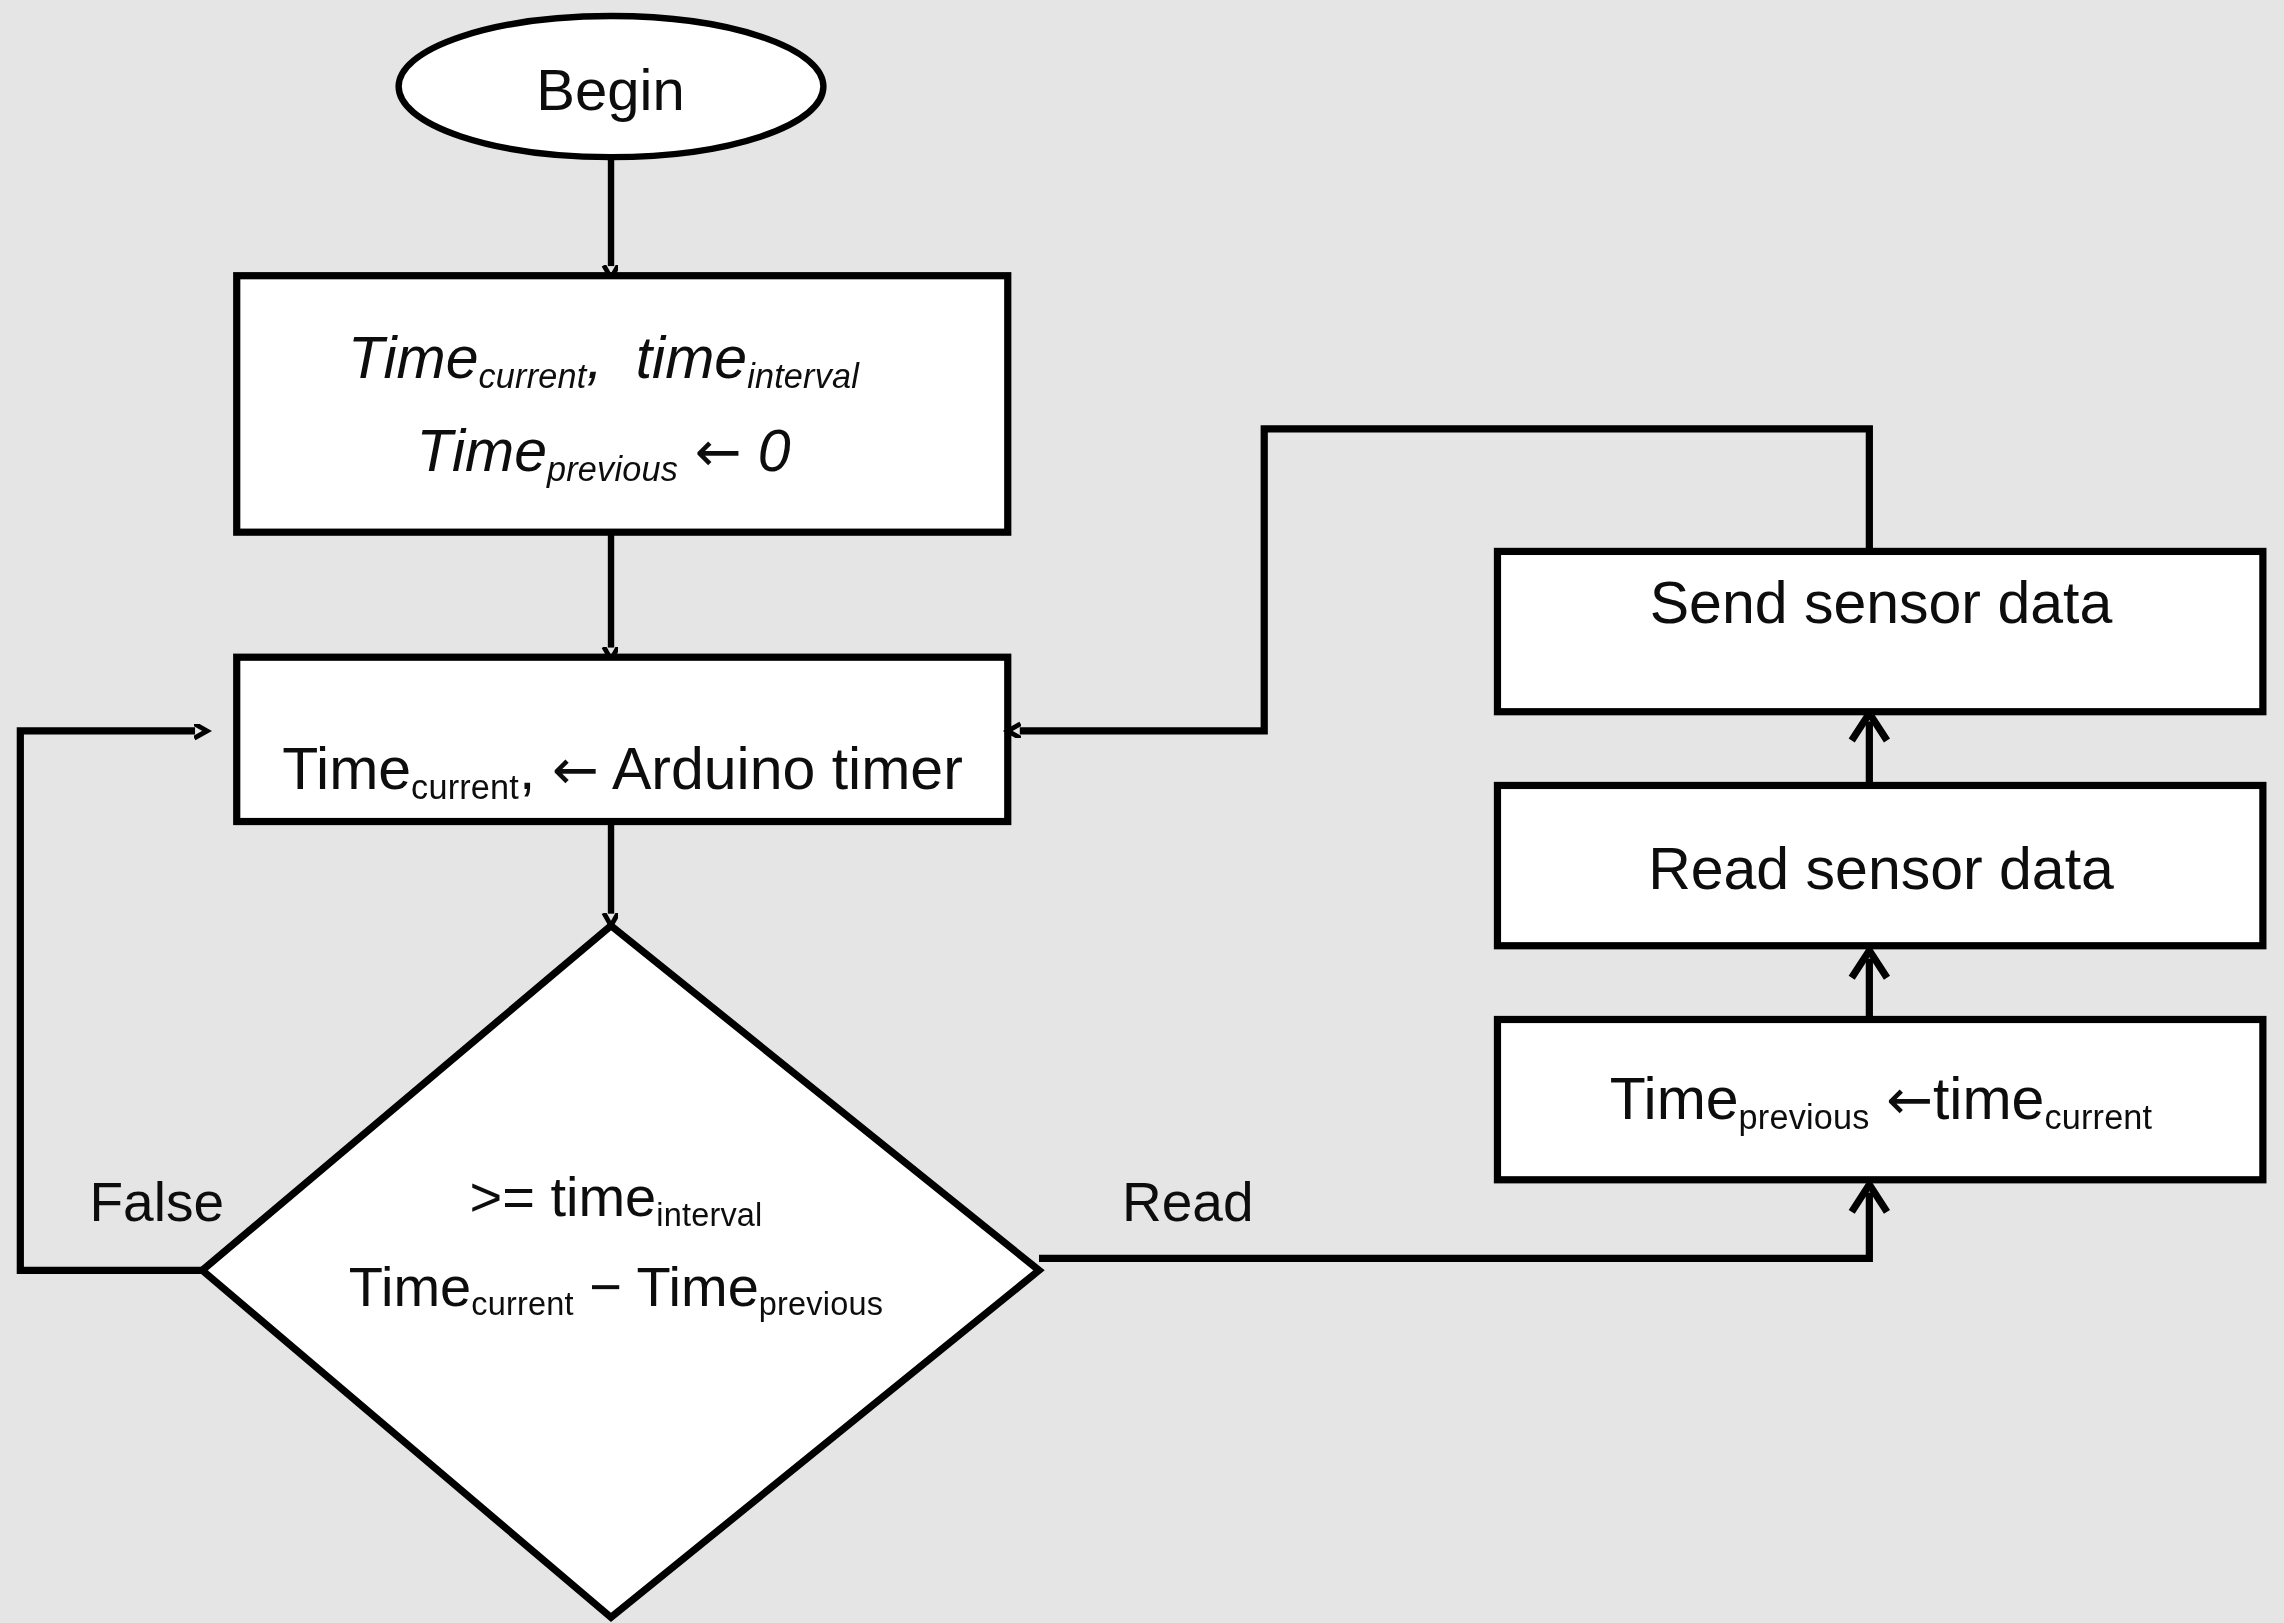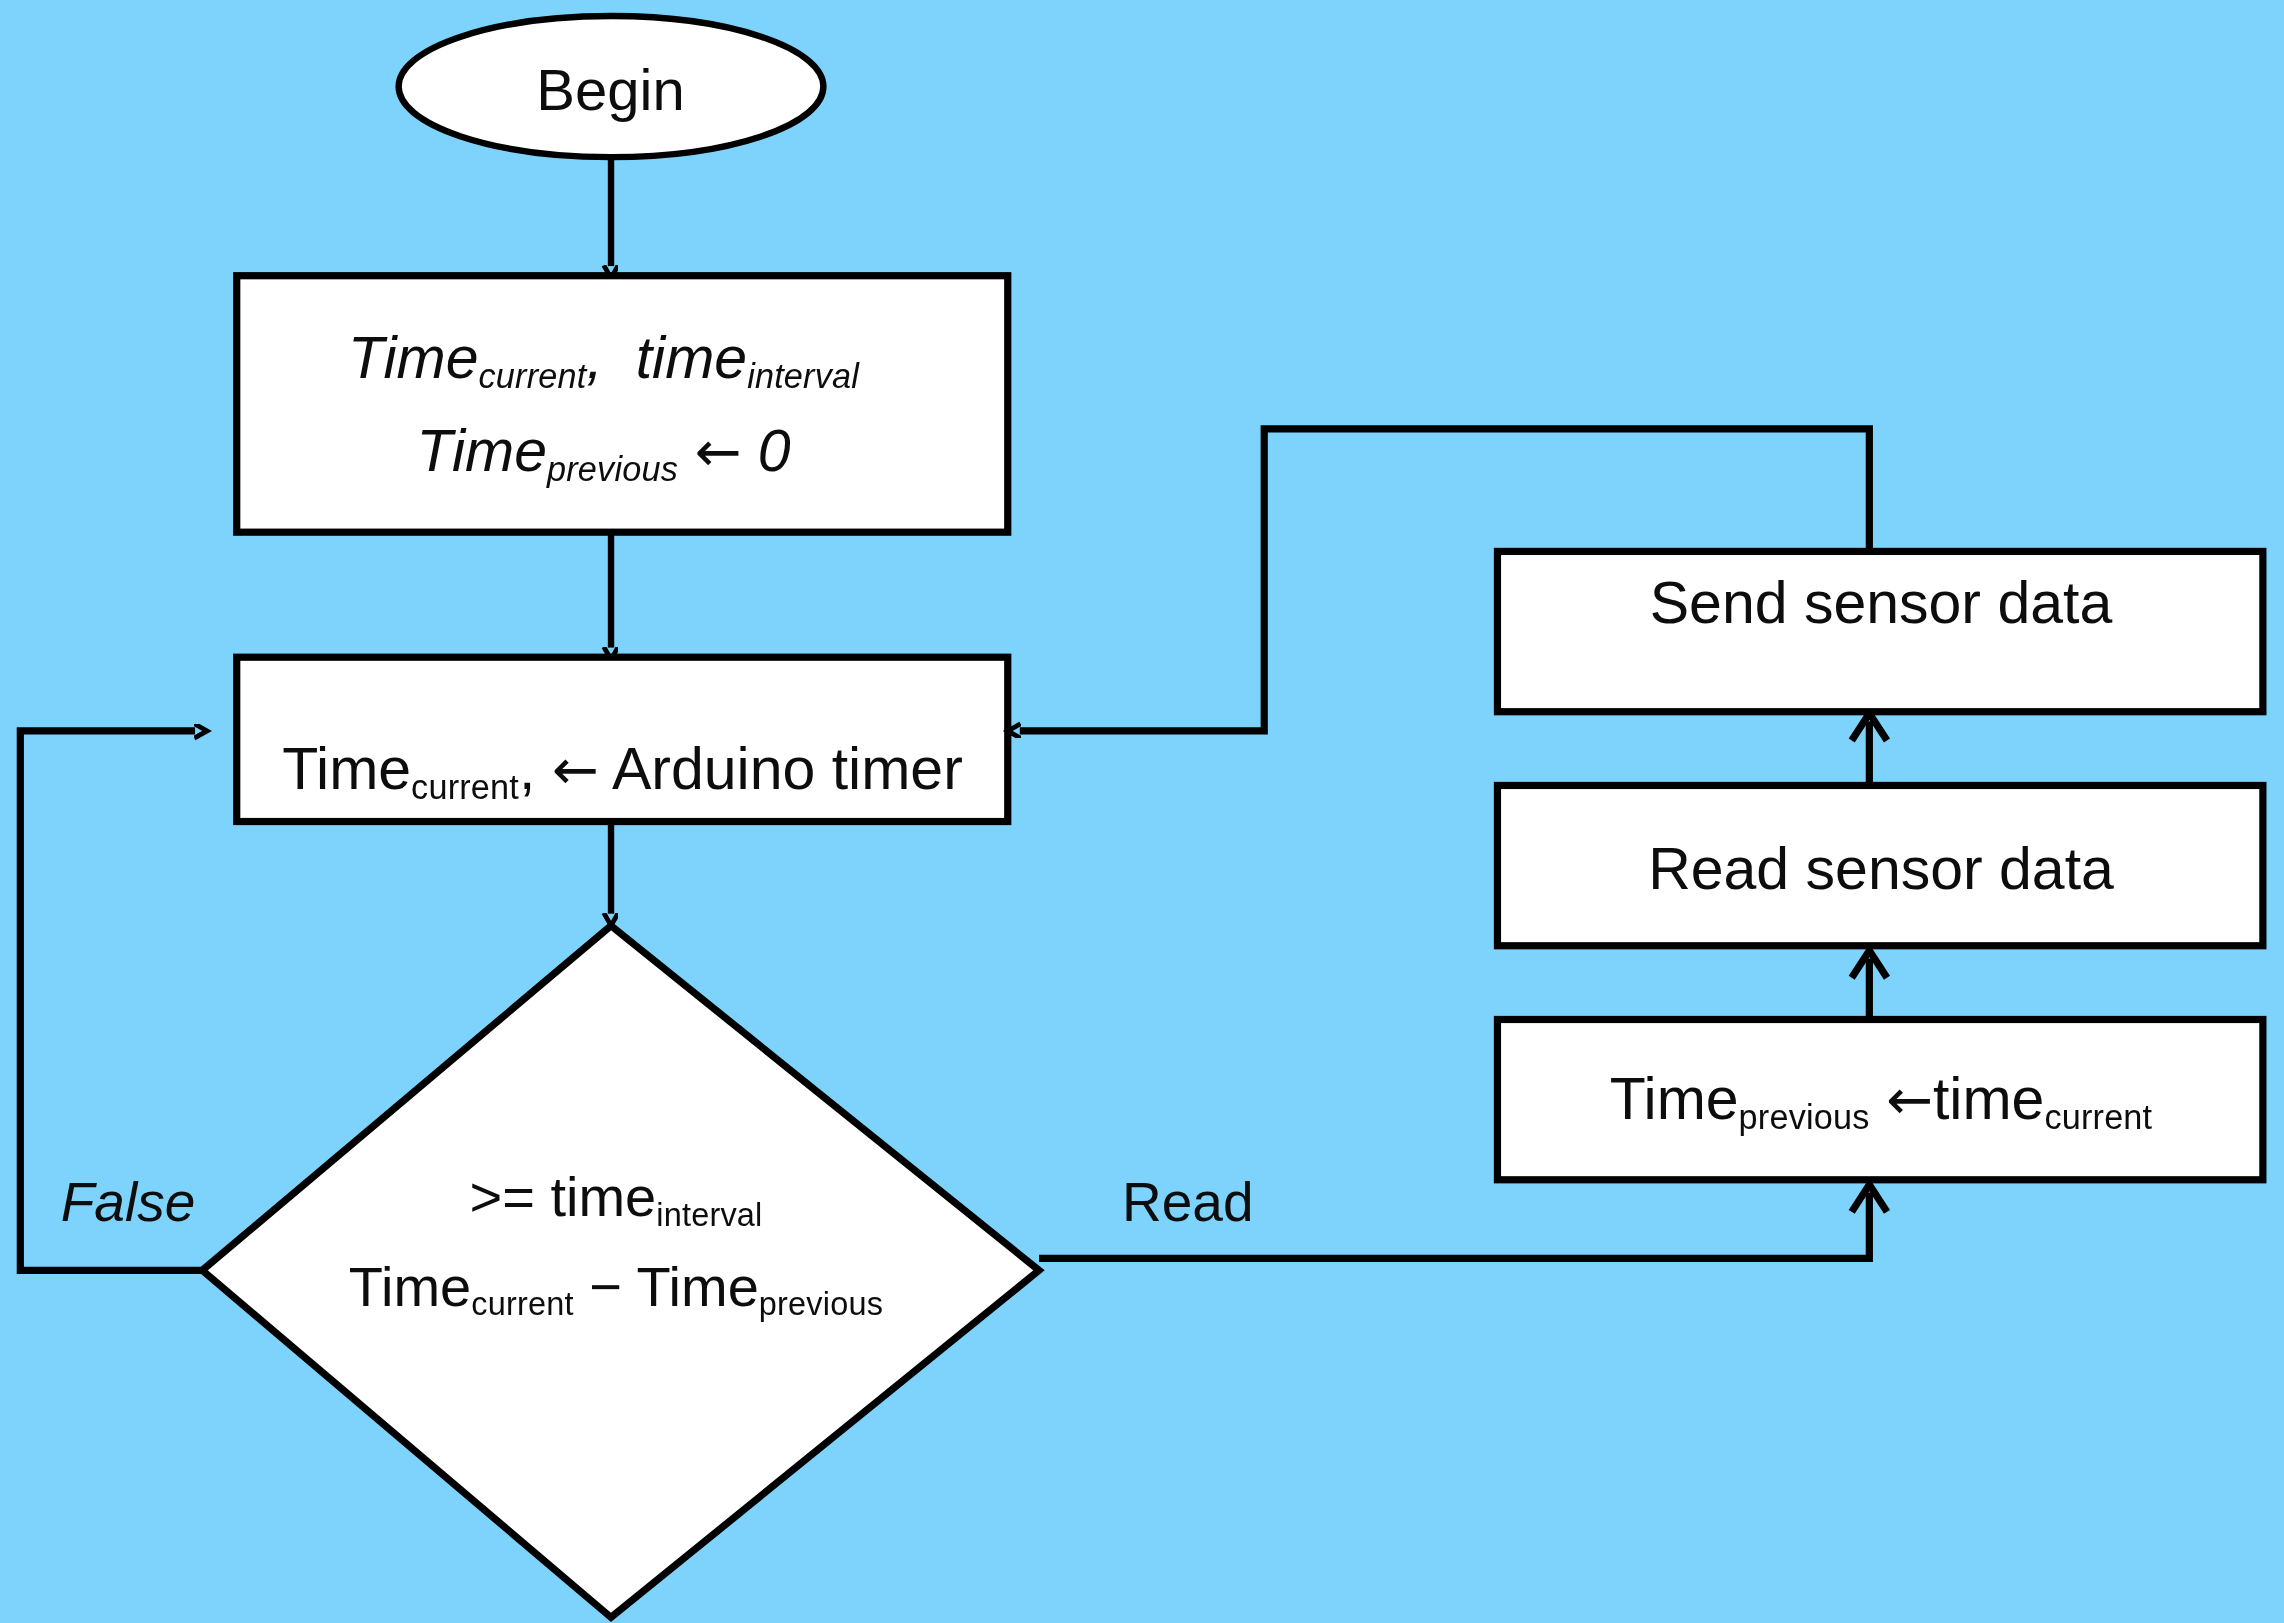--- a/index.html
+++ b/index.html
@@ -8,21 +8,21 @@
     padding: 0;
     background: #ffffff;
   }
   body {
     font-family: "Liberation Sans", sans-serif;
   }
   #stage {
     position: relative;
     width: 2284px;
     height: 1623px;
-    background: #7dd3fc;
+    background: #e5e5e5;
     overflow: hidden;
   }
   #flow-svg {
     position: absolute;
     left: 0;
     top: 0;
     width: 2284px;
     height: 1623px;
   }
   .node-text {
@@ -124,21 +124,21 @@
       <span>&gt;=</span>
       <span><span>time</span><sub>interval</sub></span>
     </span>
     <span class="row">
       <span><span>Time</span><sub>current</sub></span>
       <span>−</span>
       <span><span>Time</span><sub>previous</sub></span>
     </span>
   </div>
 
-  <div class="node-text t-edge" style="left:32px; top:1172px; width:192px; text-align:center;font-style:italic;">False</div>
+  <div class="node-text t-edge" style="left:32px; top:1172px; width:192px; text-align:right;">False</div>
 
   <div class="node-text t-edge" style="left:1122px; top:1172px; width:208px; text-align:left;">Read</div>
 
   <div class="node-text t-proc" style="left:1502px; top:1066px; width:758px;">
     <span><span>Time</span><sub>previous</sub></span>
     <span class="arrowglyph">←</span><span><span>time</span><sub>current</sub></span>
   </div>
 
   <div class="node-text t-proc" style="left:1502px; top:836px; width:758px;">Read sensor data</div>
 

